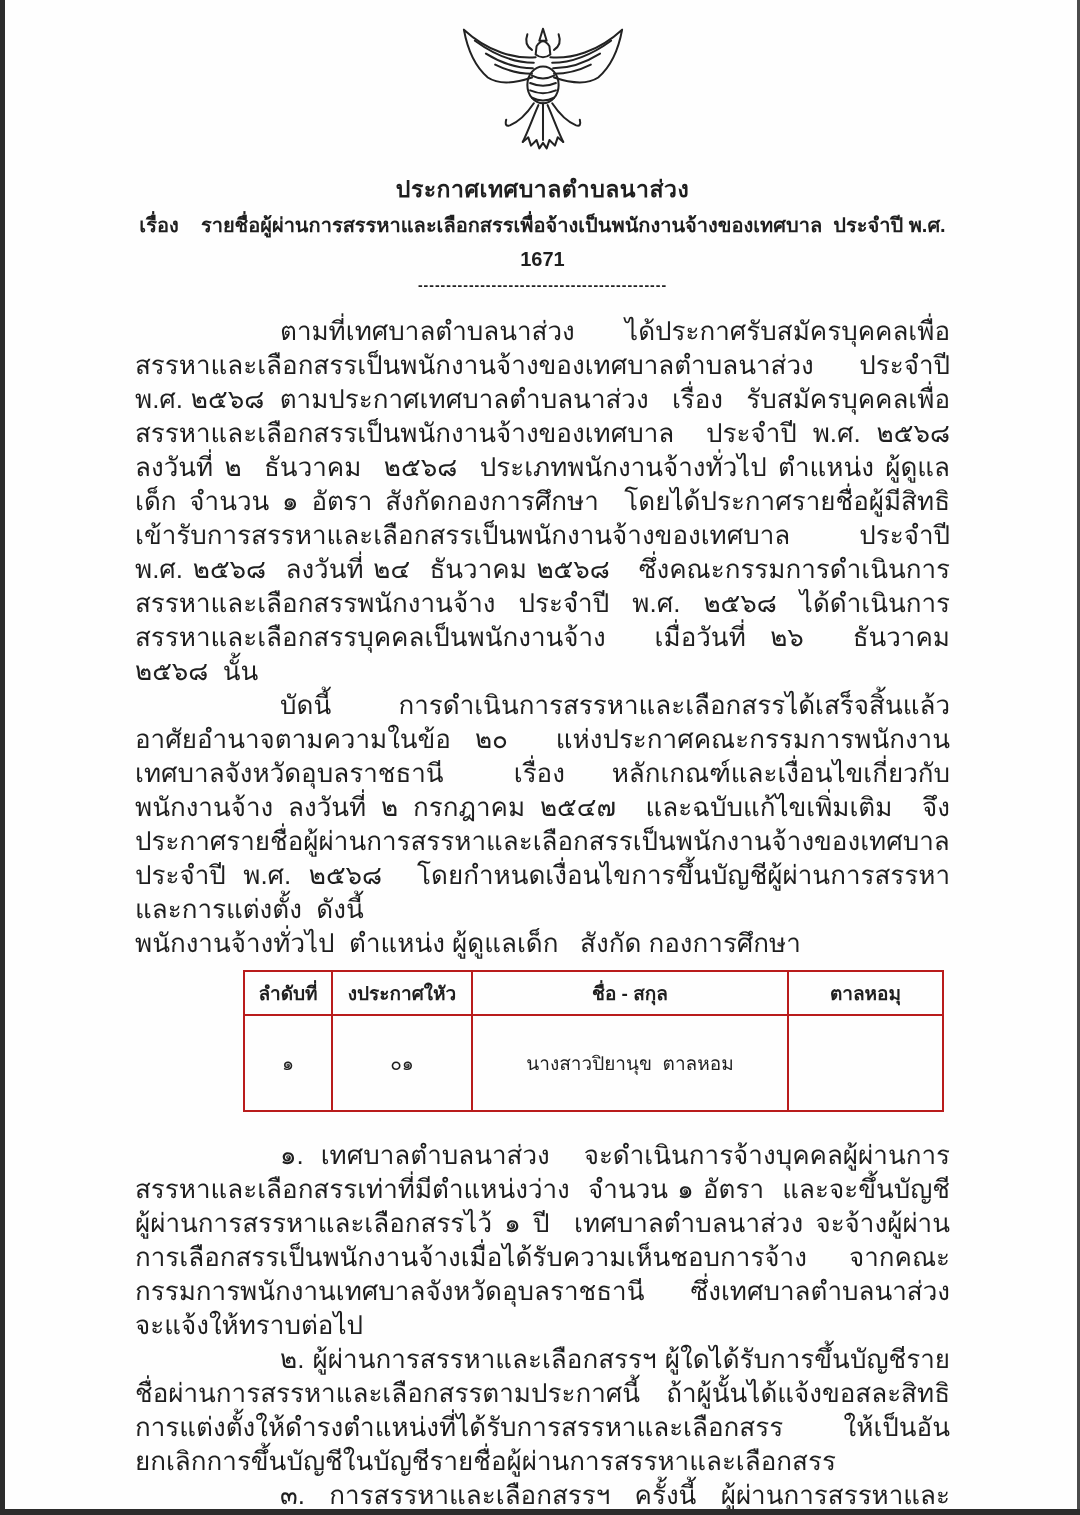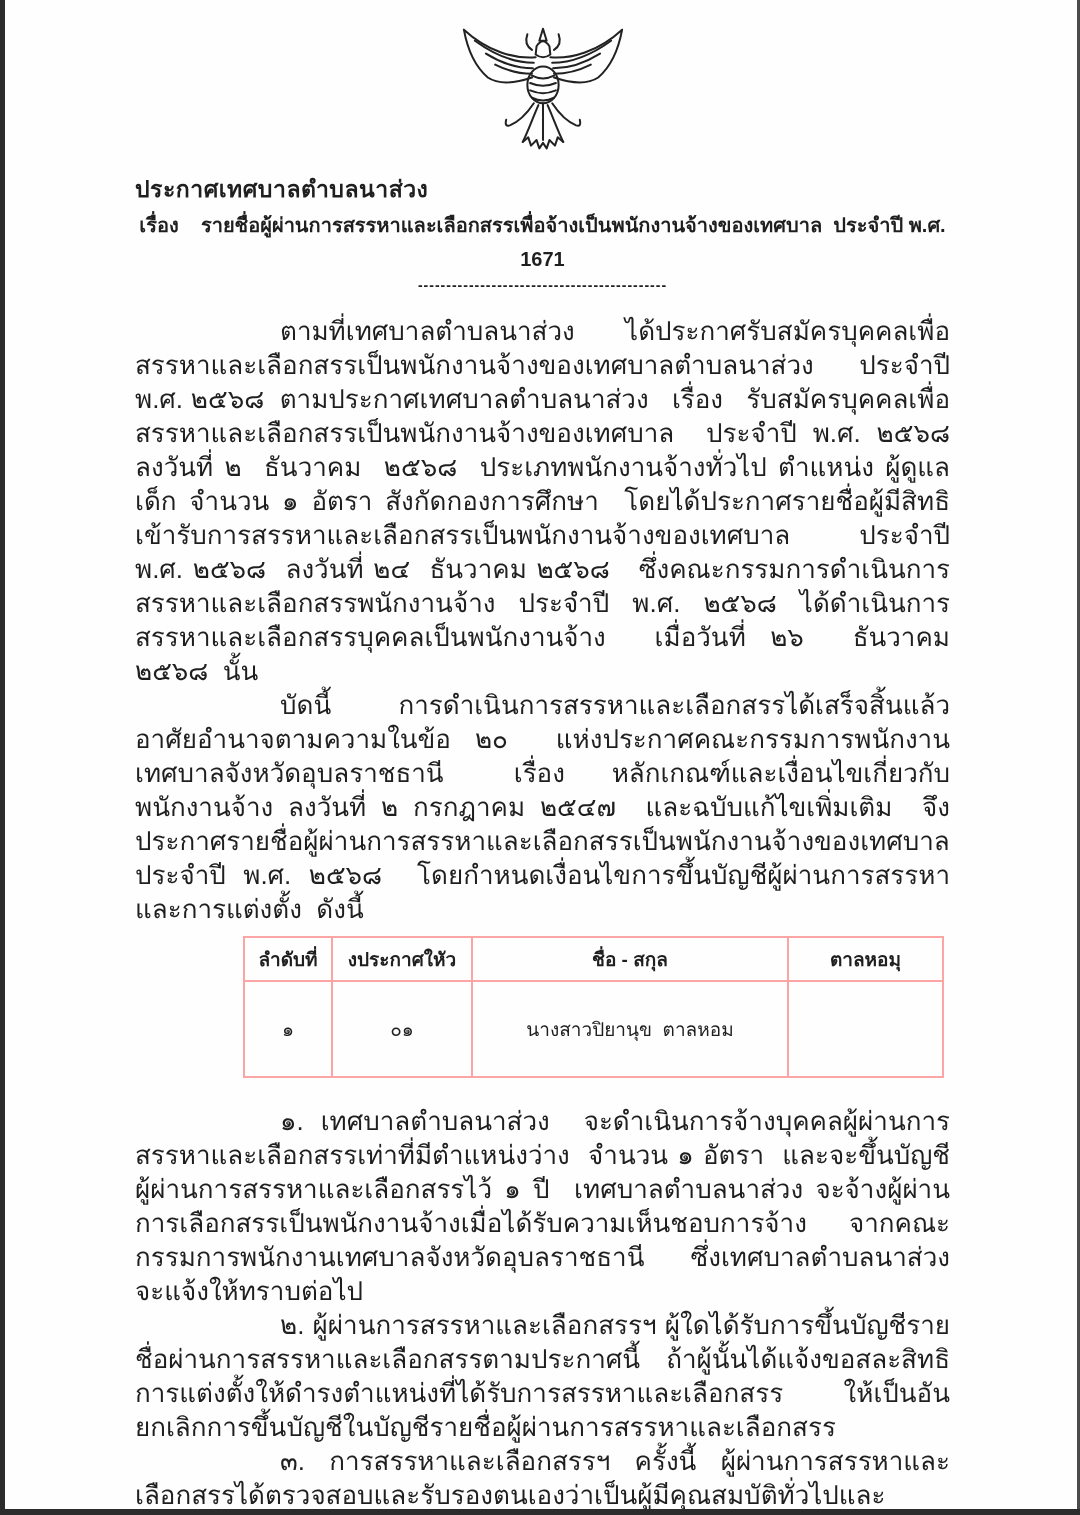--- a/index.html
+++ b/index.html
@@ -15,21 +15,21 @@
     padding:26px 130px 0 135px;
   }
   
   .edge{position:absolute;background:#2c2c2c;}
   .edge-left{left:0;top:0;width:5px;height:1515px;}
   .edge-right{right:0;top:0;width:3px;height:1515px;opacity:.85;}
   .edge-bottom{left:0;bottom:0;width:1080px;height:6px;}
 
   .emblem-wrap{text-align:center;height:140px;}
   .doc-title{
-    font-size:23px;font-weight:bold;
+    text-align:center;font-size:23px;font-weight:bold;
     margin:6px 0 0 0;line-height:34px;letter-spacing:.5px;
   }
   .doc-subject{
     text-align:center;font-size:20px;font-weight:bold;
     margin:2px 0 0 0;line-height:34px;white-space:pre-wrap;
   }
   .separator{
     text-align:center;font-size:14px;font-weight:bold;
     letter-spacing:1px;margin:0 0 20px 0;line-height:18px;
     color:#222;
@@ -40,21 +40,21 @@
   }
   p.no-indent{text-indent:0;}
   .position-line{
     margin:0 0 0 145px;font-size:19px;line-height:34px;white-space:pre-wrap;
   }
   table.result{
     border-collapse:collapse;margin:10px 0 26px 108px;
     font-size:19px;table-layout:fixed;
   }
   table.result th,table.result td{
-    border:2px solid #fca5a5;font-weight:normal;padding:0 6px;
+    border:2px solid #b91c1c;font-weight:normal;padding:0 6px;
     box-sizing:border-box;
   }
   table.result th{height:44px;text-align:center;font-weight:600;}
   table.result td{height:96px;text-align:center;}
   td.name-cell{text-align:left;padding-left:22px;white-space:pre-wrap;}
   .col-no{width:88px;}
   .col-id{width:140px;}
   .col-name{width:316px;}
   .col-note{width:155px;}
 
@@ -103,20 +103,21 @@
     </svg>
   </div>
 
   <div class="doc-title">ประกาศเทศบาลตำบลนาส่วง</div>
   <div class="doc-subject">เรื่อง    รายชื่อผู้ผ่านการสรรหาและเลือกสรรเพื่อจ้างเป็นพนักงานจ้างของเทศบาล  ประจำปี พ.ศ. 1671</div>
   <div class="separator">--------------------------------------------</div>
 
   <div class="body-text">
     <p>ตามที่เทศบาลตำบลนาส่วง  ได้ประกาศรับสมัครบุคคลเพื่อสรรหาและเลือกสรรเป็นพนักงานจ้างของเทศบาลตำบลนาส่วง ประจำปี พ.ศ. ๒๕๖๘  ตามประกาศเทศบาลตำบลนาส่วง   เรื่อง   รับสมัครบุคคลเพื่อสรรหาและเลือกสรรเป็นพนักงานจ้างของเทศบาล  ประจำปี พ.ศ. ๒๕๖๘  ลงวันที่ ๒  ธันวาคม  ๒๕๖๘  ประเภทพนักงานจ้างทั่วไป ตำแหน่ง ผู้ดูแลเด็ก จำนวน ๑ อัตรา สังกัดกองการศึกษา  โดยได้ประกาศรายชื่อผู้มีสิทธิเข้ารับการสรรหาและเลือกสรรเป็นพนักงานจ้างของเทศบาล  ประจำปี พ.ศ. ๒๕๖๘  ลงวันที่ ๒๔  ธันวาคม ๒๕๖๘   ซึ่งคณะกรรมการดำเนินการสรรหาและเลือกสรรพนักงานจ้าง ประจำปี พ.ศ. ๒๕๖๘ ได้ดำเนินการสรรหาและเลือกสรรบุคคลเป็นพนักงานจ้าง  เมื่อวันที่ ๒๖  ธันวาคม  ๒๕๖๘  นั้น</p>
     <p>บัดนี้  การดำเนินการสรรหาและเลือกสรรได้เสร็จสิ้นแล้ว   อาศัยอำนาจตามความในข้อ ๒๐  แห่งประกาศคณะกรรมการพนักงานเทศบาลจังหวัดอุบลราชธานี   เรื่อง  หลักเกณฑ์และเงื่อนไขเกี่ยวกับพนักงานจ้าง ลงวันที่ ๒ กรกฎาคม ๒๕๔๗  และฉบับแก้ไขเพิ่มเติม  จึงประกาศรายชื่อผู้ผ่านการสรรหาและเลือกสรรเป็นพนักงานจ้างของเทศบาล  ประจำปี พ.ศ. ๒๕๖๘  โดยกำหนดเงื่อนไขการขึ้นบัญชีผู้ผ่านการสรรหาและการแต่งตั้ง  ดังนี้</p>
+    <p class="position-line no-indent">พนักงานจ้างทั่วไป  ตำแหน่ง ผู้ดูแลเด็ก   สังกัด กองการศึกษา</p>
   </div>
 
   <table class="result">
     <colgroup>
       <col class="col-no">
         <col class="col-id">
         <col class="col-name">
         <col class="col-note">
     </colgroup>
     <thead>

